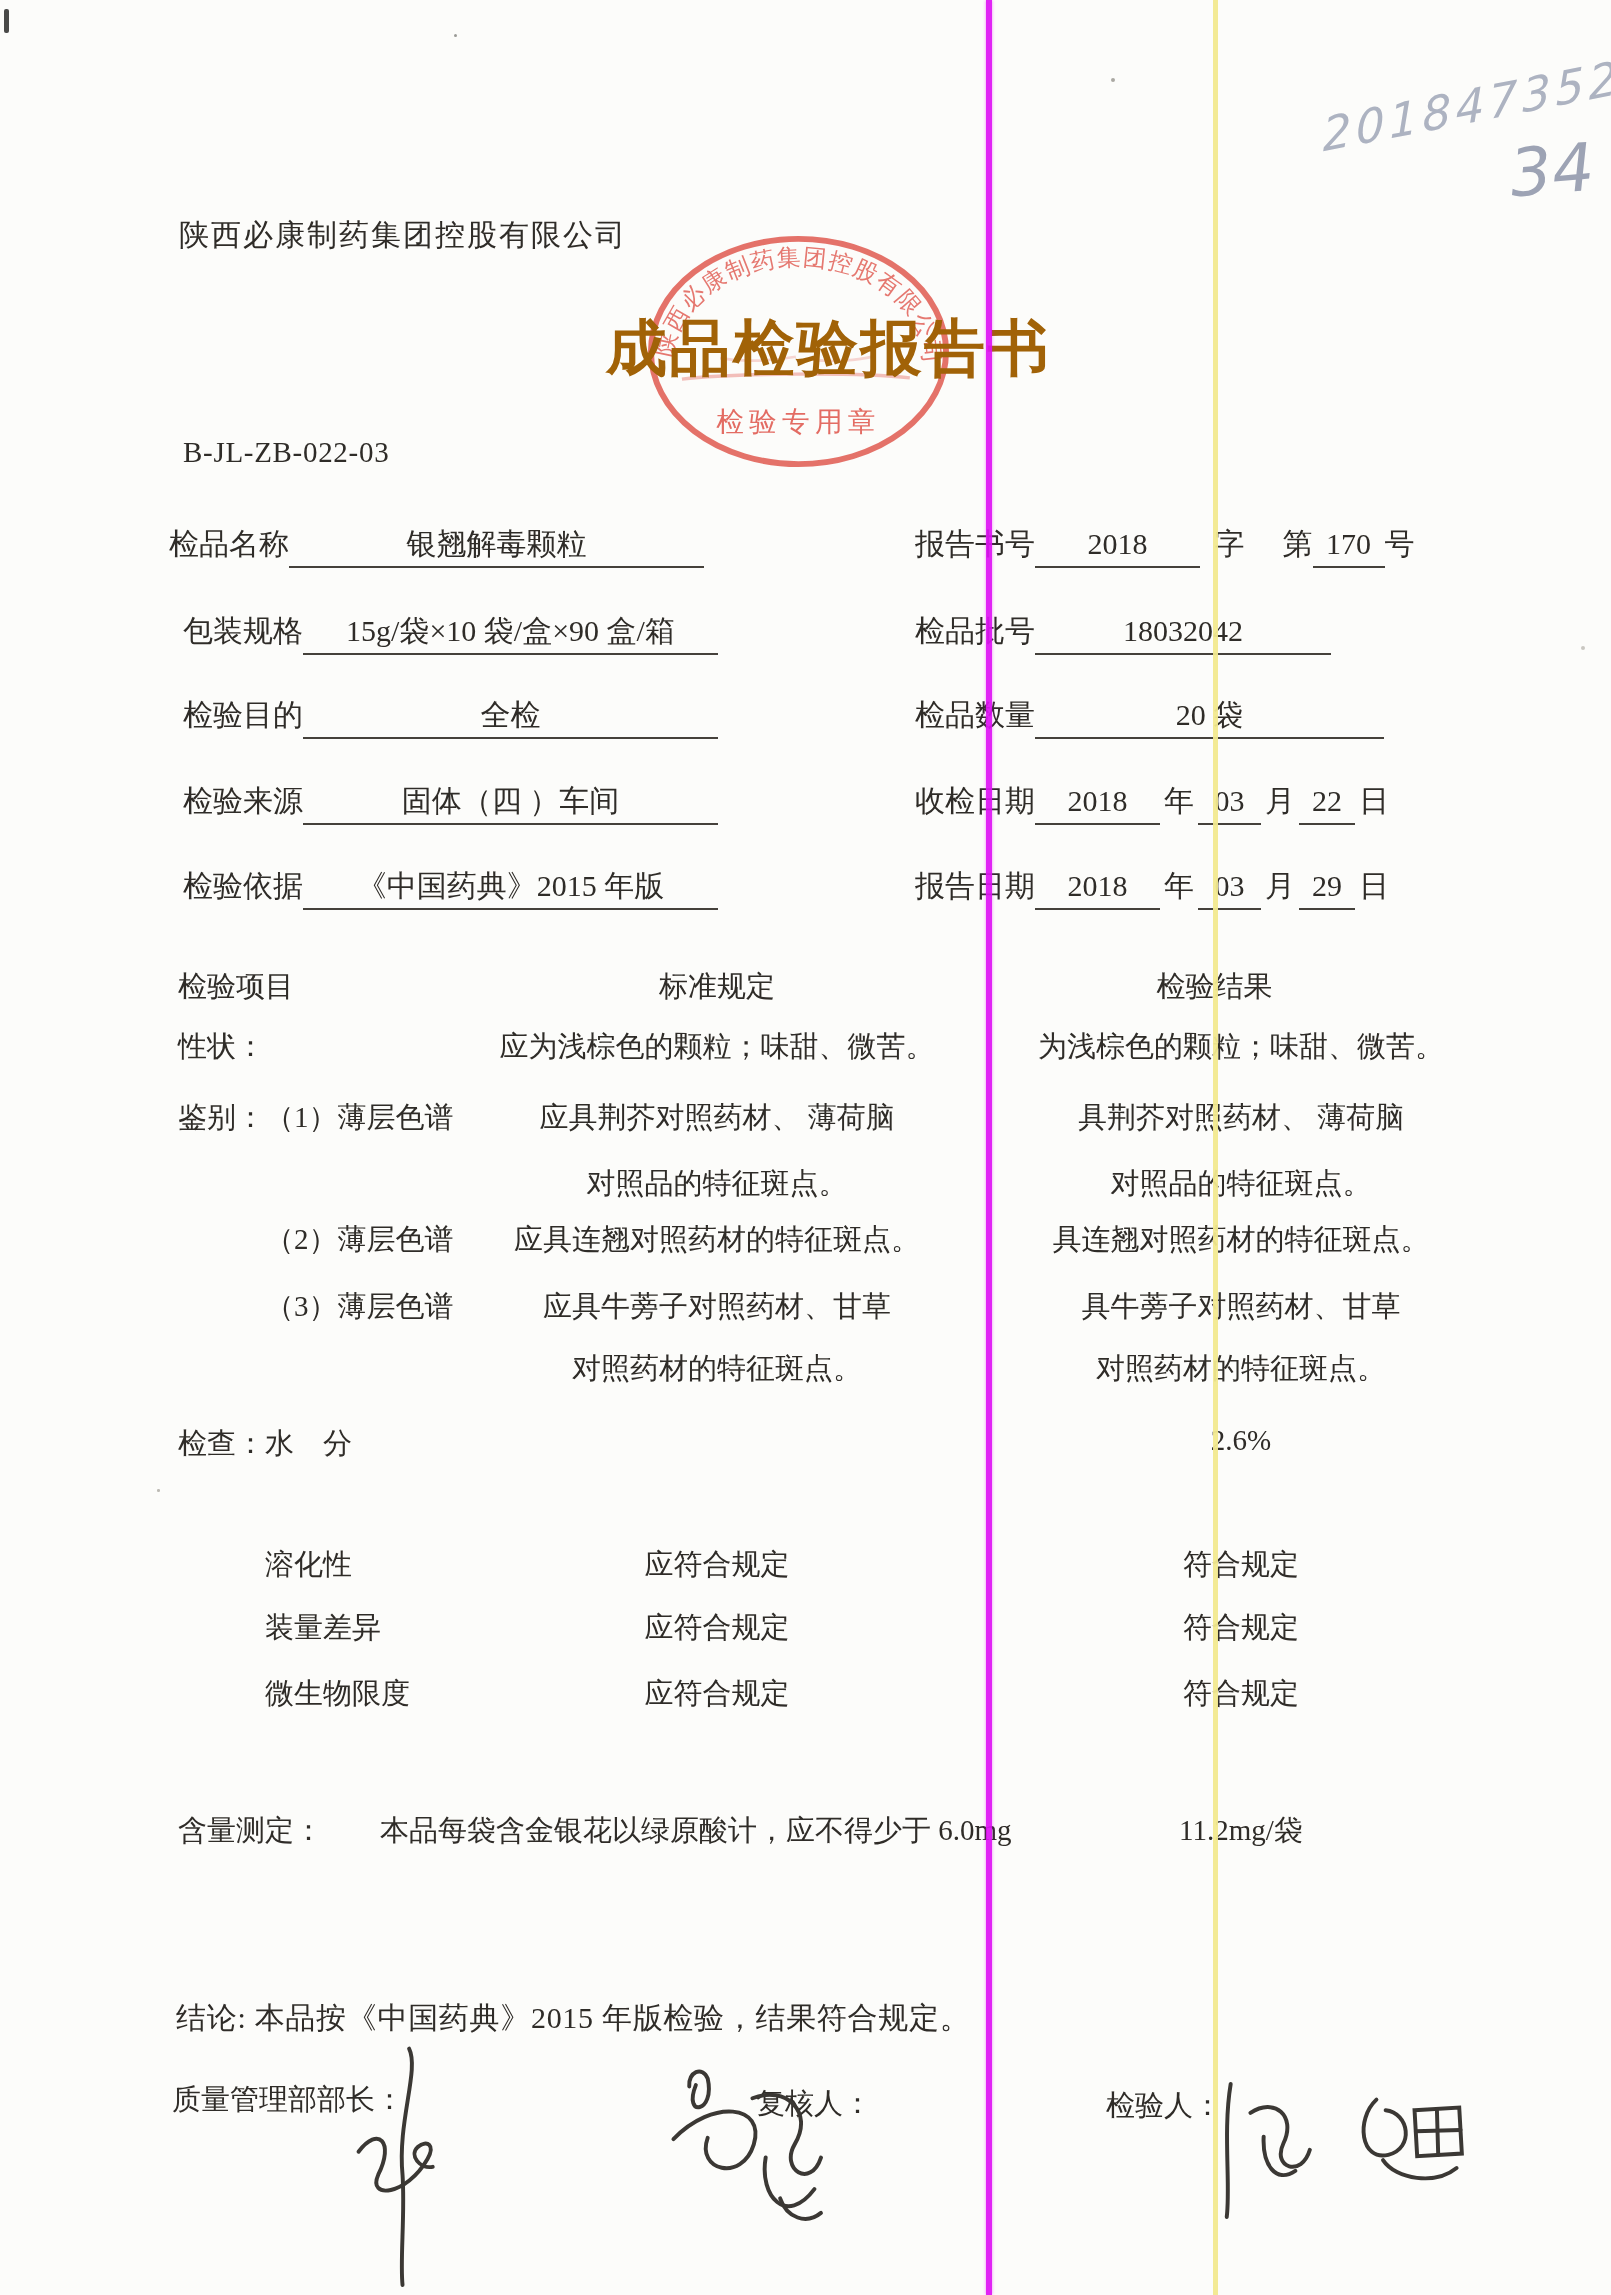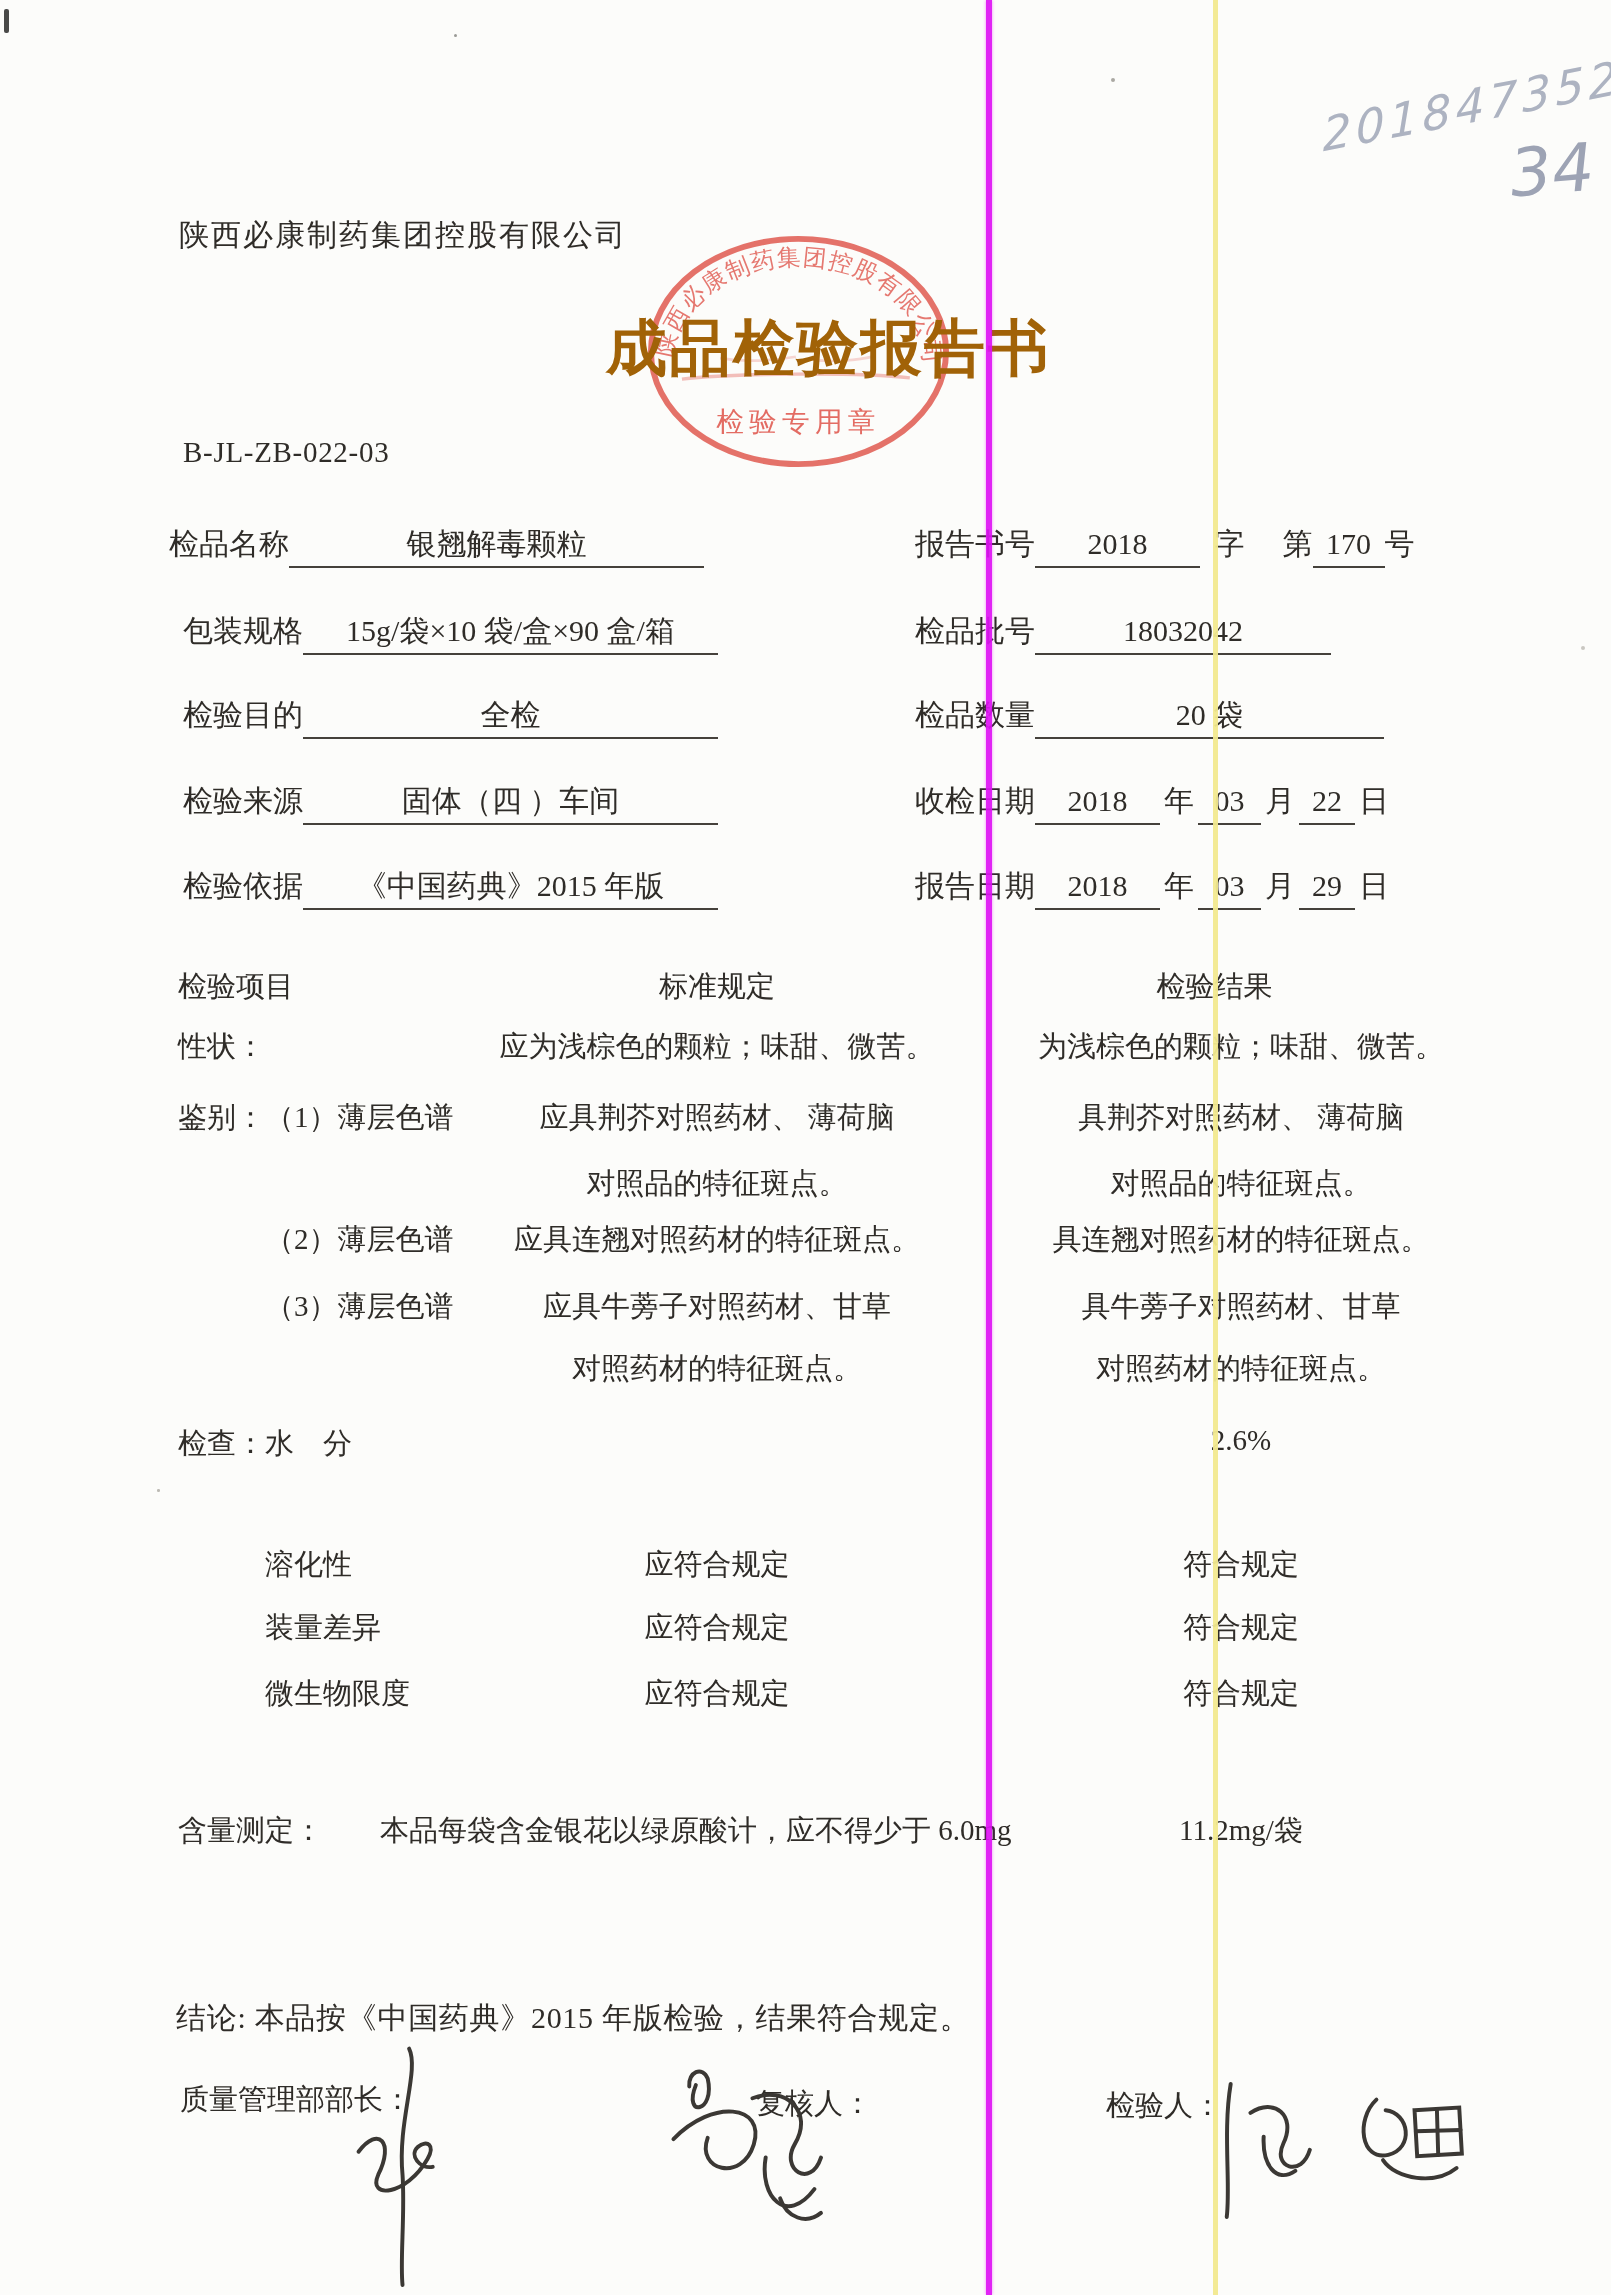--- a/index.html
+++ b/index.html
@@ -195,21 +195,21 @@
     <span class="trr">符合规定</span>
   </div>
   <div class="trow" style="top:1811px;">
     <span class="ti">含量测定：</span>
     <span class="ts-wide">本品每袋含金银花以绿原酸计，应不得少于 6.0mg</span>
     <span class="trr">11.2mg/袋</span>
   </div>
 
   <div class="abs conclusion" style="left:176px;top:1998px;">结论: 本品按《中国药典》2015 年版检验，结果符合规定。</div>
 
-  <div class="abs sig-label" style="left:180px;top:2080px;">质量管理部部长：</div>
+  <div class="abs sig-label" style="left:172px;top:2080px;">质量管理部部长：</div>
   <div class="abs sig-label" style="left:715px;top:2084px;margin-left:41px;">复核人：</div>
   <div class="abs sig-label" style="left:1106px;top:2086px;">检验人：</div>
 
   <div class="abs" style="left:329px;top:2043px;z-index:2;">
     <svg width="151" height="247" viewBox="0 0 230 375">
       <g fill="none" stroke="#3b3834" stroke-width="6" stroke-linecap="round">
         <path d="M122 8 C138 40 104 120 112 200 C116 260 108 330 112 368"></path>
         <path d="M45 165 C75 125 100 150 75 200 C58 238 118 232 150 176 C162 155 150 146 135 158 C122 170 138 192 158 188"></path>
       </g>
     </svg>

